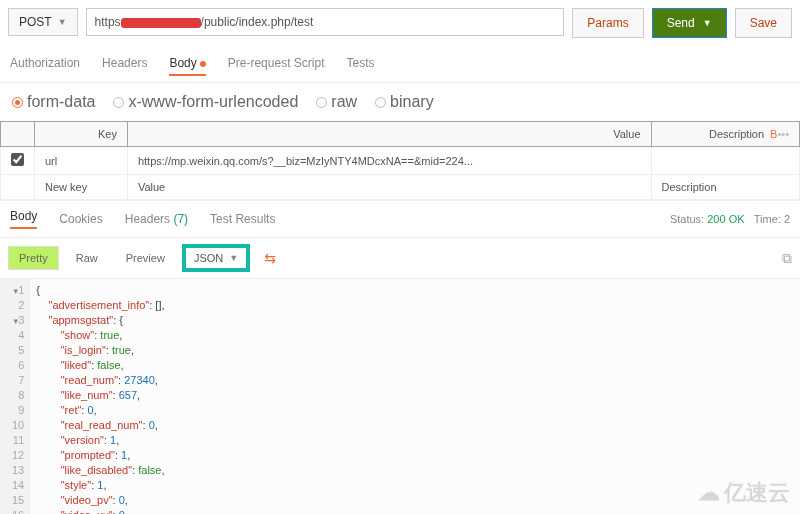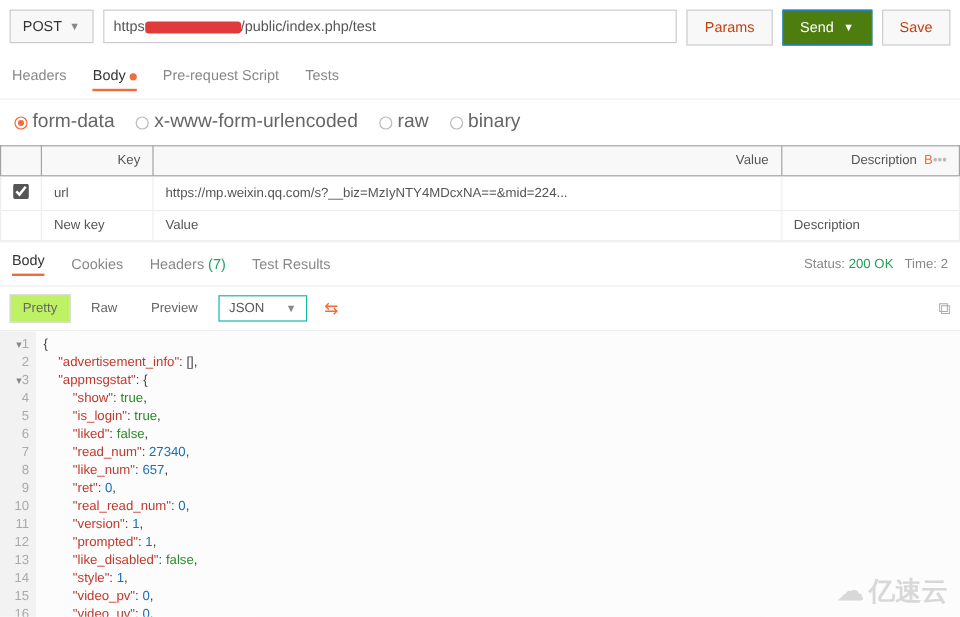--- a/index.html
+++ b/index.html
@@ -25,21 +25,21 @@
 .chk{width:22px;text-align:center}
 .chk input{accent-color:#555}
 .ph{color:#bbb}
 .resp-tabs{display:flex;align-items:center;padding:8px 10px;gap:22px;font-size:12px;color:#888;border-top:1px solid #eee;border-bottom:1px solid #eee}
 .resp-tabs .tab.act{color:#333;border-bottom:2px solid #f26b3a;padding-bottom:4px}
 .status{margin-left:auto;font-size:11px;color:#888}
 .status .ok{color:#22a05b}
 .view-bar{display:flex;align-items:center;padding:6px 8px;gap:6px;border-bottom:1px solid #eee}
 .vbtn{padding:5px 10px;font-size:11px;color:#666;border:1px solid transparent;cursor:pointer;background:#fff}
 .vbtn.sel{border:1px solid #ddd;background:#bef264}
-.json-sel{border:1px solid #14b8a6;padding:4px 8px;display:flex;gap:18px;align-items:center;font-size:11px}
+.json-sel{border:4px solid #14b8a6;padding:4px 8px;display:flex;gap:6px;align-items:center;font-size:11px}
 .bars{margin-left:8px;color:#f26b3a;font-size:14px}
 .copy-ic{margin-left:auto;color:#aaa;font-size:14px}
 .code-wrap{display:flex;font-family:Consolas,Monaco,monospace;font-size:11px;background:#fcfcfc;height:290px;overflow:hidden}
 .gutter{background:#f2f2f2;color:#aaa;text-align:right;padding:4px 6px 4px 4px;line-height:15px;user-select:none}
 .gutter div{height:15px}
 .code{padding:4px 6px;line-height:15px;white-space:pre;color:#444}
 .k{color:#c0392b}
 .v{color:#2a8a2a}
 .n{color:#1a6fb5}
 .arr{color:#888;font-size:9px;display:inline-block;width:8px}
@@ -59,20 +59,21 @@
   </div>
   <button class="btn">Params</button>
   <button class="btn send">
     <span>Send</span>
     <span class="chev" style="color:#fff">▼</span>
   </button>
   <button class="btn">Save</button>
 </div>
 
 <div class="tabs">
+  <span class="tab">Authorization</span>
   <span class="tab">Headers</span>
   <span class="tab act"><span>Body</span><span class="dot"></span></span>
   <span class="tab">Pre-request Script</span>
   <span class="tab">Tests</span>
 </div>
 
 <div class="radios">
   <label class="radio">
       <span class="rdot on"></span>
       <span>form-data</span>

